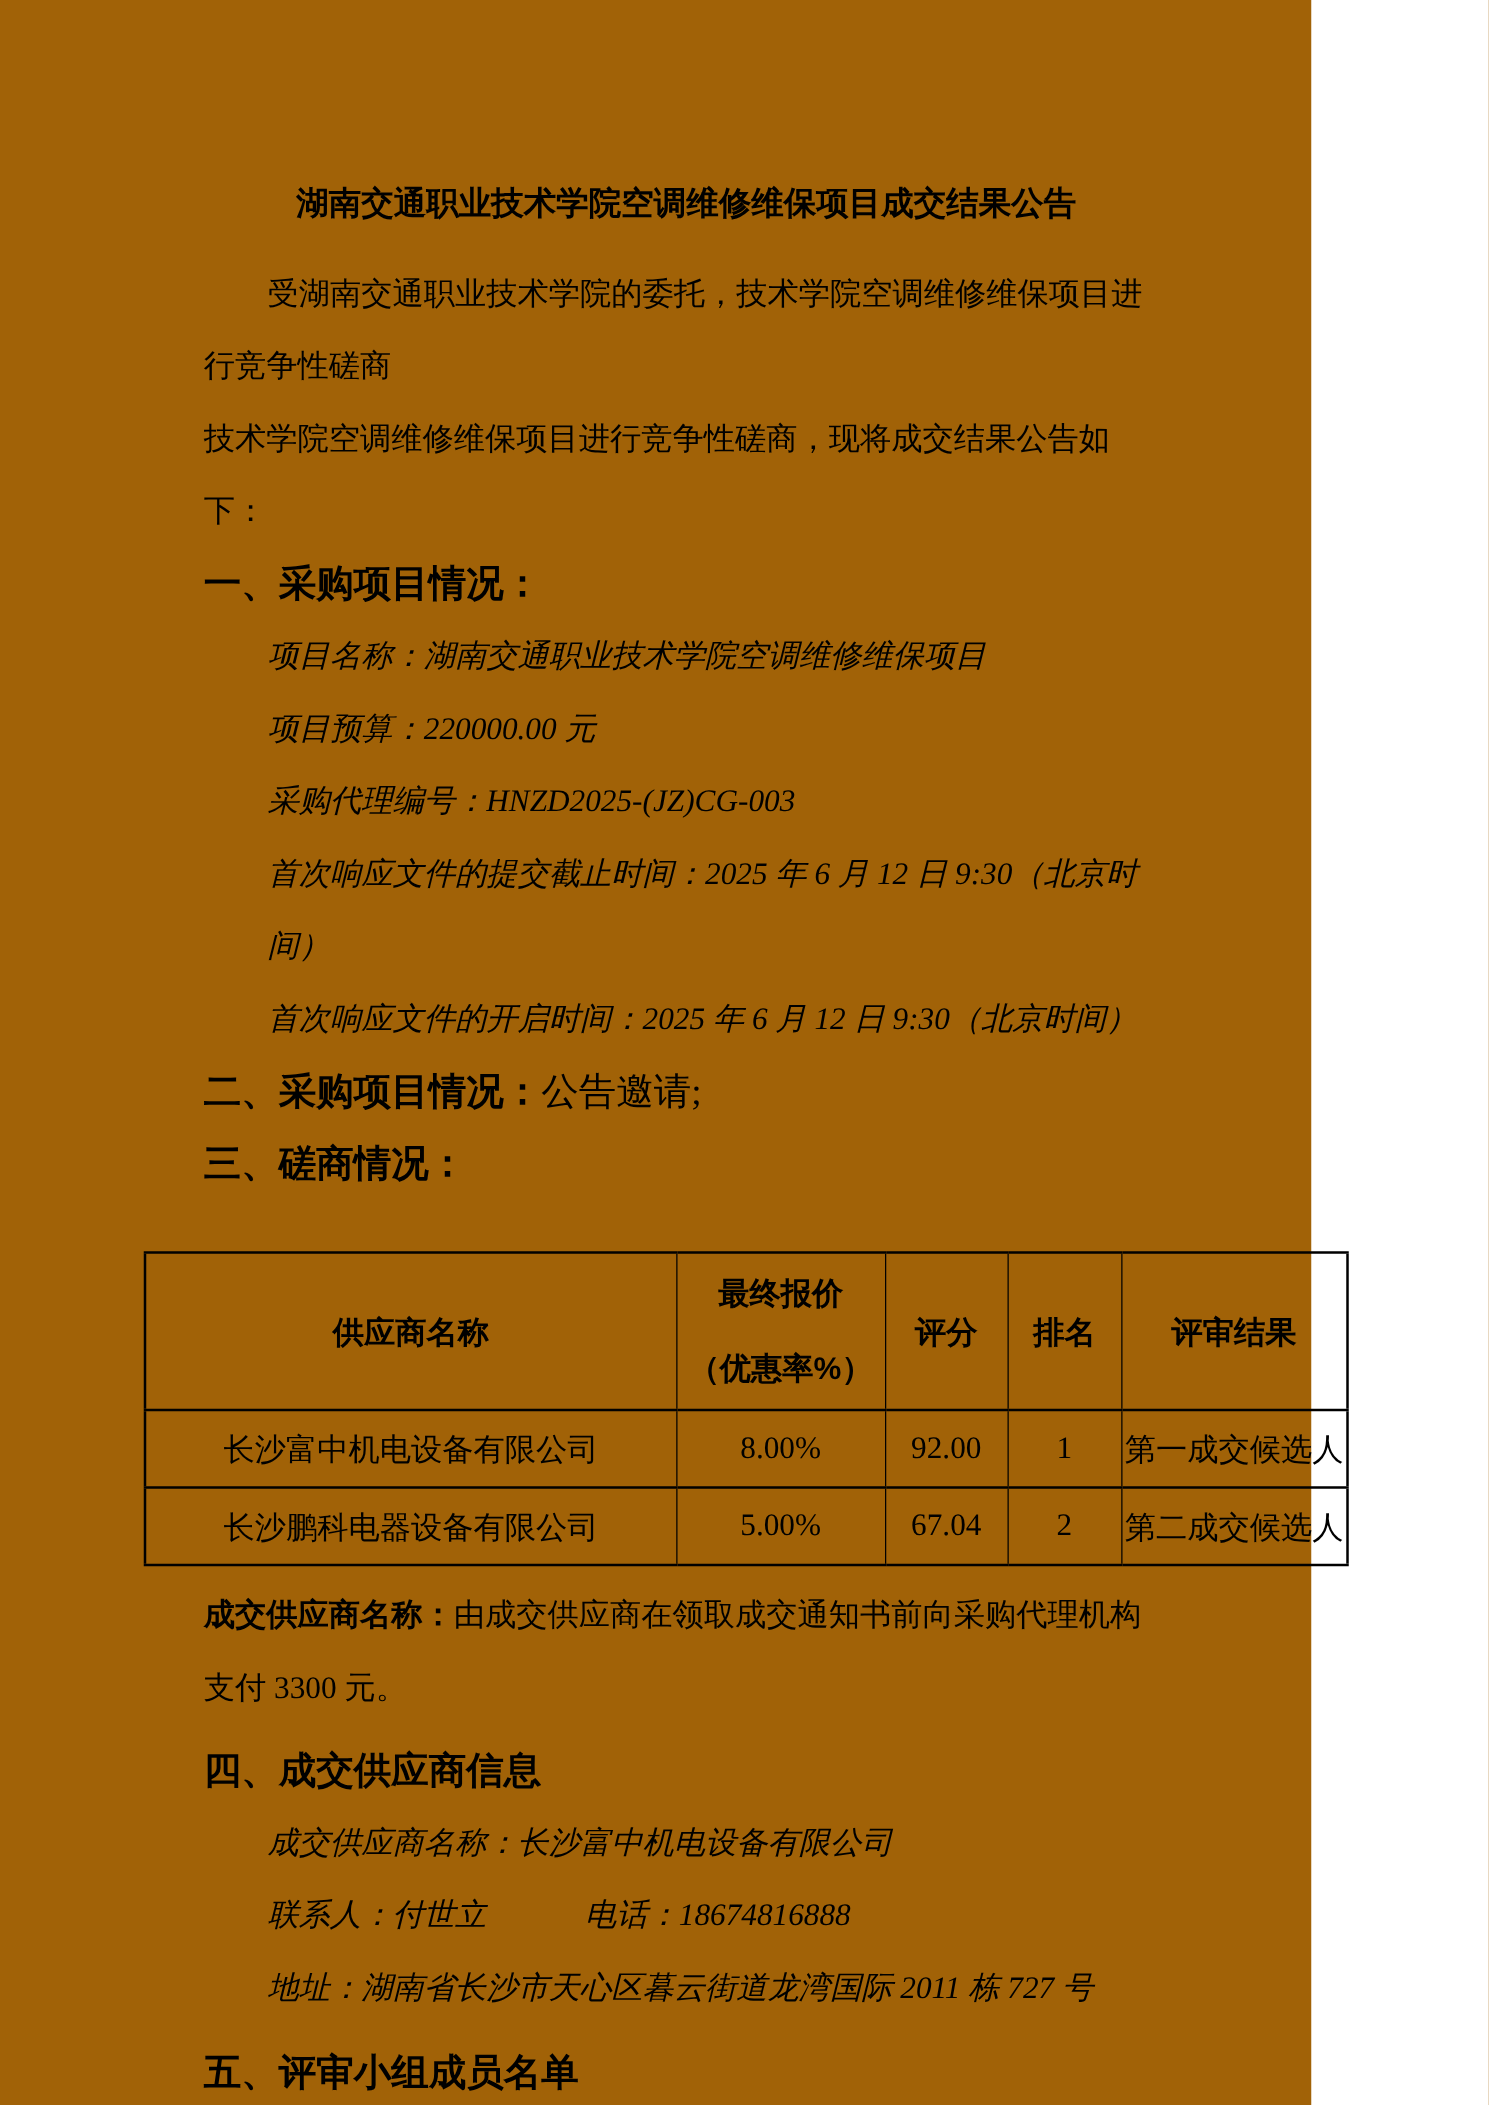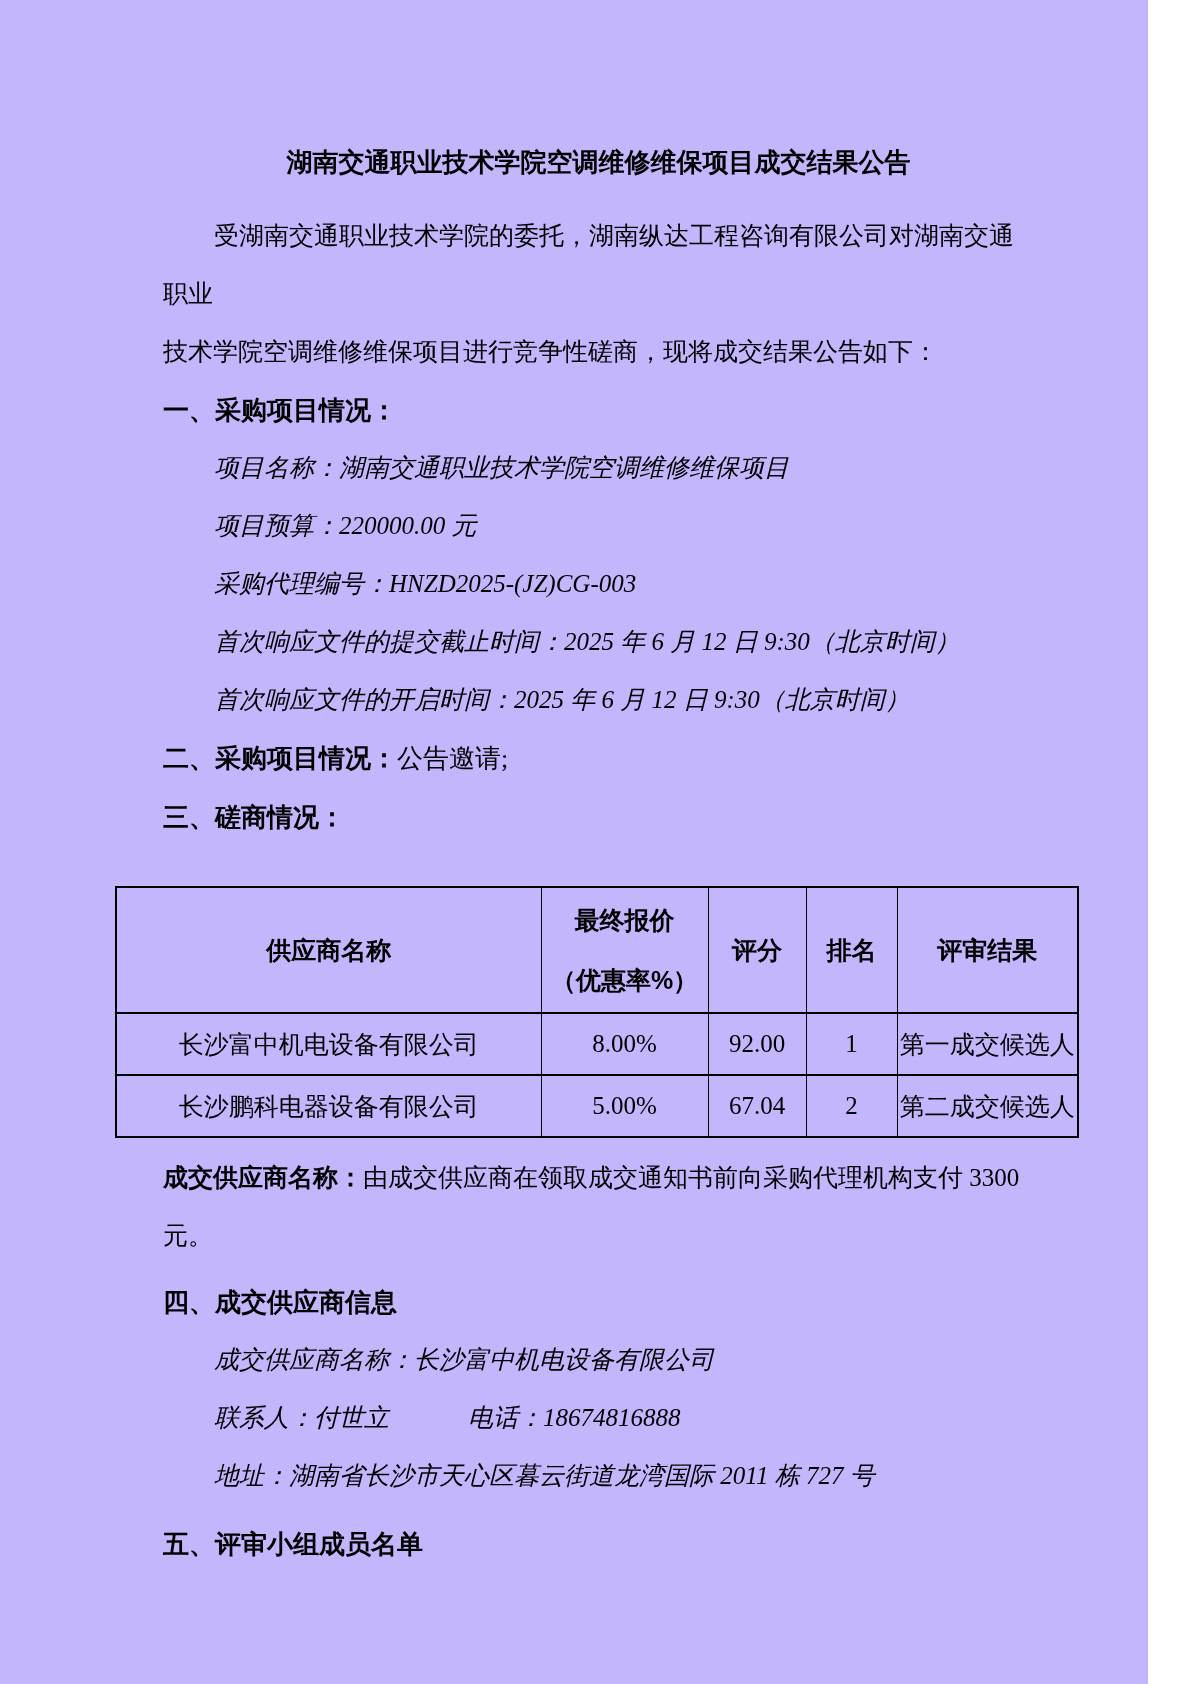--- a/index.html
+++ b/index.html
@@ -6,39 +6,39 @@
   body {
     width: 1191px;
     height: 1684px;
     background: #ffffff;
     color: #000000;
     font-family: "Liberation Serif", "DejaVu Serif", serif;
     font-size: 25px;
   }
   .page {
     box-sizing: border-box;
-    width: 1148px;
+    width: 1049px;
     height: 1684px;
     padding: 133px 114px 0 163px;
-    background: #c4b5fd;
+    background: #a16207;
   }
   .title {
     font-family: "Liberation Sans", "DejaVu Sans", sans-serif;
     font-weight: bold;
     font-size: 26px;
     line-height: 58px;
     text-align: center;
   }
   .para { margin-top: 16px; }
   .para .pline { line-height: 58px; }
   .para .indent { text-indent: 51px; }
   .heading {
     font-family: "Liberation Sans", "DejaVu Sans", sans-serif;
     font-weight: bold;
-    font-size: 26px;
+    font-size: 30px;
     line-height: 58px;
   }
   .heading .normal {
     font-family: "Liberation Serif", "DejaVu Serif", serif;
     font-weight: normal;
   }
   .item { line-height: 58px; padding-left: 51px; font-style: italic; }
   .phone { margin-left: 79px; }
 
   table.negotiation {
@@ -81,21 +81,21 @@
   .h5 { margin-top: 10px; }
 </style>
 </head>
 <body>
 
 <div class="page">
 
   <div class="title">湖南交通职业技术学院空调维修维保项目成交结果公告</div>
 
   <div class="para">
-    <div class="pline indent">受湖南交通职业技术学院的委托，湖南纵达工程咨询有限公司对湖南交通职业</div>
+    <div class="pline indent">受湖南交通职业技术学院的委托，技术学院空调维修维保项目进行竞争性磋商</div>
     <div class="pline">技术学院空调维修维保项目进行竞争性磋商，现将成交结果公告如下：</div>
   </div>
 
   <div class="heading">一、采购项目情况：</div>
   <div class="item">项目名称：湖南交通职业技术学院空调维修维保项目</div>
   <div class="item">项目预算：220000.00 元</div>
   <div class="item">采购代理编号：HNZD2025-(JZ)CG-003</div>
   <div class="item">首次响应文件的提交截止时间：2025 年 6 月 12 日 9:30（北京时间）</div>
   <div class="item">首次响应文件的开启时间：2025 年 6 月 12 日 9:30（北京时间）</div>
 

